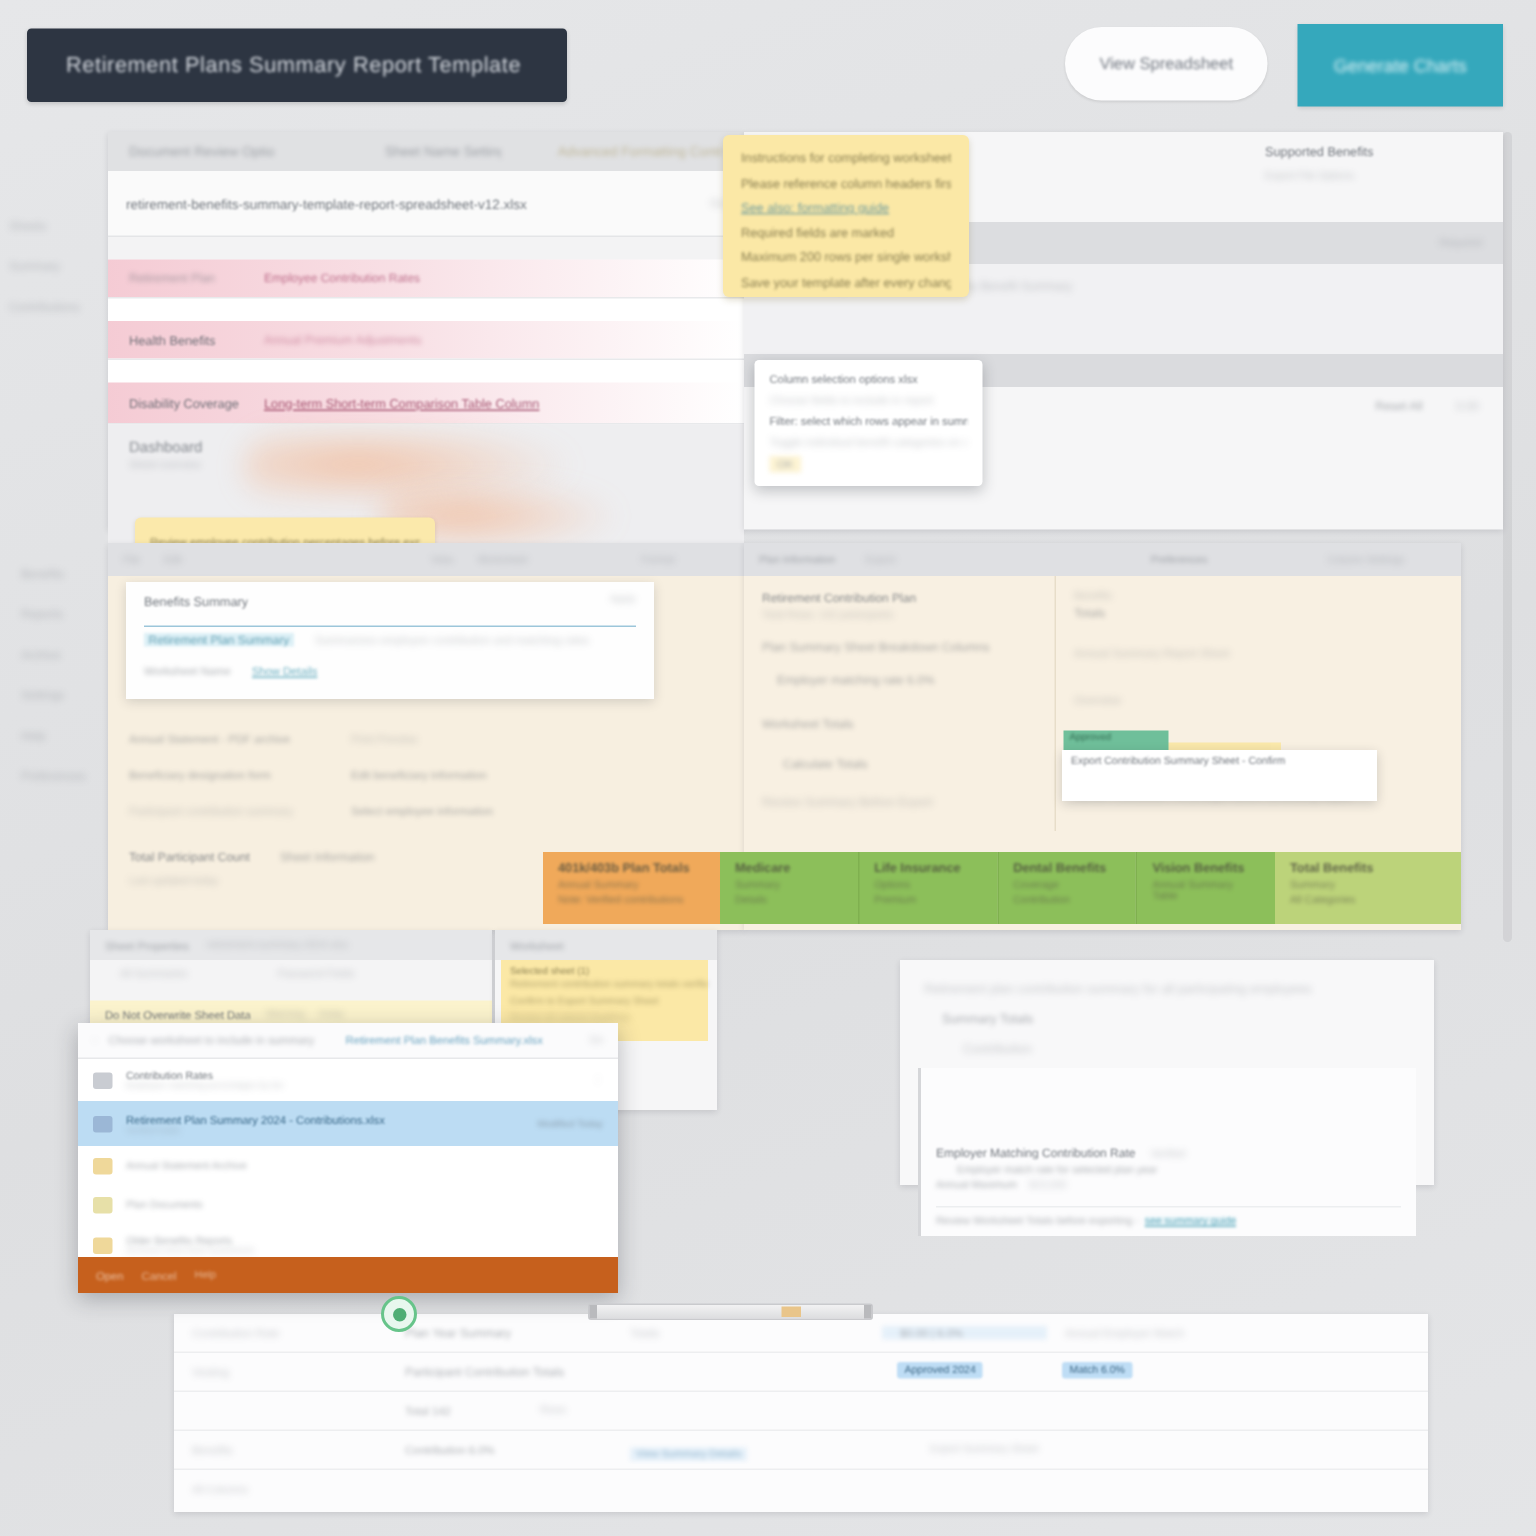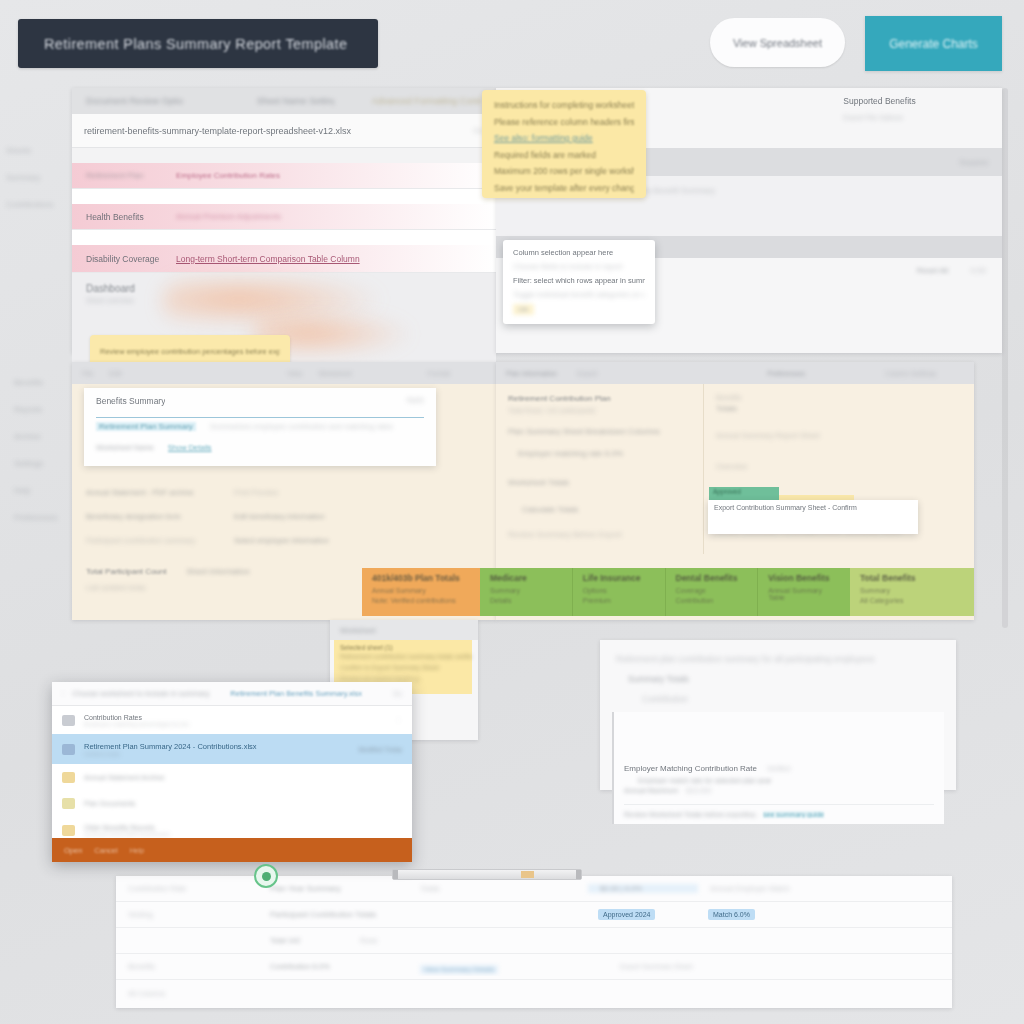--- a/index.html
+++ b/index.html
@@ -51,21 +51,21 @@
   .panel { position:absolute; background:#fff;
            box-shadow:0 1px 4px rgba(40,45,55,.14); }
   .pbar  { background:#d9dadd; width:100%; display:flex;
            align-items:center; gap:14px; padding:0 14px; }
   .row   { display:flex; align-items:center; gap:12px;
            border-bottom:1px solid #e8e9eb; padding:0 14px; }
 
   
   #regA { left:72px; top:88px; width:424px; height:265px; background:#f3f3f4; }
   #regA .hdr { height:26px; background:#e0e1e3; }
-  #regA .urlrow { height:34px; background:#fafafa; border-bottom:1px solid #e4e5e7;
+  #regA .urlrow { height:44px; background:#fafafa; border-bottom:1px solid #e4e5e7;
                   display:flex; align-items:center; padding:0 12px; gap:10px; }
   .pinkband { background:linear-gradient(90deg,rgba(232,140,160,.45) 0%,
               rgba(232,150,168,.30) 45%, rgba(232,150,168,0) 100%); }
   #regA .tbl { background:#fff; }
   #regA .tbl .row { height:26px; font-size:9px;margin-top:15px; }
   #regA .lower { background:#eeeef0; height:118px; position:relative; padding:10px 14px; }
   .orangeblob { position:absolute; border-radius:40px;
     background:radial-gradient(ellipse at 35% 45%, rgba(244,160,110,.55), rgba(244,170,120,0) 72%);
     filter:blur(9px); }
   .yellownote { background:#fbe9ab; border-radius:4px;
@@ -290,21 +290,21 @@
   <div id="noteB">
     <div class="bt">Instructions for completing worksheet</div>
     <div class="bt">Please reference column headers first</div>
     <div class="bt lnk">See also: formatting guide</div>
     <div class="bt">Required fields are marked</div>
     <div class="bt">Maximum 200 rows per single worksheet</div>
     <div class="bt">Save your template after every change</div>
   </div>
 
   <div id="popB">
-    <div class="bt hard">Column selection appear here</div>
+    <div class="bt hard">Column selection options xlsx</div>
     <div class="bt ghost">Choose fields to include in report</div>
     <div class="bt hard">Filter: select which rows appear in summary</div>
     <div class="bt ghost">Toggle individual benefit categories on or off</div>
     <div class="bt soft" style="background:#fbe8a6;display:inline-block;padding:1px 5px;">OK</div>
   </div>
 
   <div class="panel" id="regC">
     <div class="toolbar">
       <span class="bt ghost" style="font-size:7px;">File</span>
       <span class="bt ghost" style="font-size:7px;">Edit</span>
@@ -411,20 +411,35 @@
       <div class="t">Vision Benefits</div>
       <div class="s">Annual Summary Table</div>
     </div>
     <div class="cell" style="flex:0 0 124px;background:#bcd37a;">
       <div class="t">Total Benefits</div>
       <div class="s">Summary</div>
       <div class="s">All Categories</div>
     </div>
   </div>
 
+  <div class="panel" id="regE">
+    <div class="bar">
+      <span class="bt soft" style="font-size:7.5px;">Sheet Properties</span>
+      <span class="bt ghost" style="font-size:7px;">retirement-summary-2024.xlsx</span>
+    </div>
+    <div style="display:flex;gap:60px;padding:6px 20px;">
+      <span class="bt ghost" style="font-size:7px;">All Summaries</span>
+      <span class="bt ghost" style="font-size:7px;">Password Fields</span>
+    </div>
+    <div class="yrow" style="margin-top:8px;gap:10px;">
+      <span class="bt hard" style="font-size:7.5px;">Do Not Overwrite Sheet Data</span>
+      <span class="bt ghost" style="font-size:7px;">Warning</span>
+      <span class="bt ghost" style="font-size:7px;">Keep</span>
+    </div>
+  </div>
 
   <div class="panel" id="regF">
     <div class="bar" style="height:20px;background:#e6e7e9;display:flex;align-items:center;padding:0 10px;">
       <span class="bt soft" style="font-size:7.5px;">Worksheet</span>
     </div>
   </div>
   <div id="noteF">
     <div class="bt" style="font-size:6.5px;padding:4px 6px 0 6px;color:#5f5730;">Selected sheet (1)</div>
     <div class="bt soft" style="font-size:6.5px;padding:2px 6px;color:#5f5730;">Retirement contribution summary totals verified</div>
     <div class="bt soft" style="font-size:6.5px;padding:2px 6px;color:#5f5730;">Confirm to Export Summary Sheet</div>

